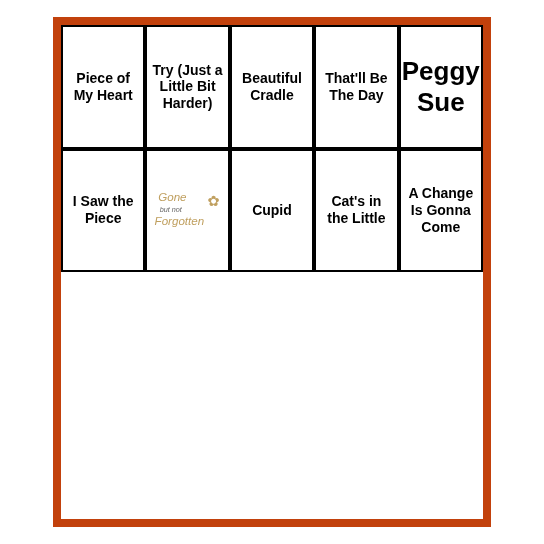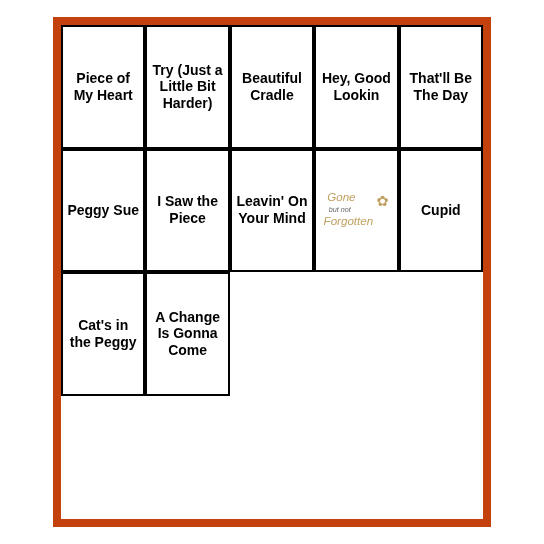--- a/index.html
+++ b/index.html
@@ -32,21 +32,21 @@
       line-height: 1.2;
       position: relative;
       overflow: hidden;
     }
     .cell-text {
       font-size: 14px;
       font-weight: bold;
       color: #000;
     }
     .cell.peggy-sue .cell-text {
-      font-size: 14px;
+      font-size: 26px;
       font-weight: bold;
     }
     
     .cell.gone-cell {
       background: #fff;
     }
   </style>
 </head>
 <body>
 
@@ -54,44 +54,38 @@
 <div class="cell">
       <span class="cell-text">Piece of My Heart</span>
     </div>
     <div class="cell">
       <span class="cell-text">Try (Just a Little Bit Harder)</span>
     </div>
     <div class="cell">
       <span class="cell-text">Beautiful Cradle</span>
     </div>
     <div class="cell">
-      <span class="cell-text">Hey, Good Lookin</span>
-    </div>
-    <div class="cell">
       <span class="cell-text">That'll Be The Day</span>
     </div>
     <div class="cell peggy-sue">
       <span class="cell-text">Peggy Sue</span>
     </div>
     <div class="cell">
       <span class="cell-text">I Saw the Piece</span>
-    </div>
-    <div class="cell">
-      <span class="cell-text">Leavin' On Your Mind</span>
     </div>
     <div class="cell gone-cell">
       <svg viewBox="0 0 100 70" width="100" height="70">
         <text x="78" y="30" font-size="20" fill="#c0a060">✿</text>
         <text x="10" y="22" font-size="16" font-family="cursive, Arial" fill="#c0a060" font-style="italic">Gone</text>
         <text x="12" y="38" font-size="10" font-family="cursive, Arial" fill="#666" font-style="italic">but not</text>
         <text x="5" y="56" font-size="16" font-family="cursive, Arial" fill="#c0a060" font-style="italic">Forgotten</text>
       </svg>
     </div>
     <div class="cell">
       <span class="cell-text">Cupid</span>
     </div>
     <div class="cell">
-      <span class="cell-text">Cat's in the Peggy</span>
+      <span class="cell-text">Cat's in the Little</span>
     </div>
     <div class="cell">
       <span class="cell-text">A Change Is Gonna Come</span>
     </div>
   </div>
 
 </body></html>

